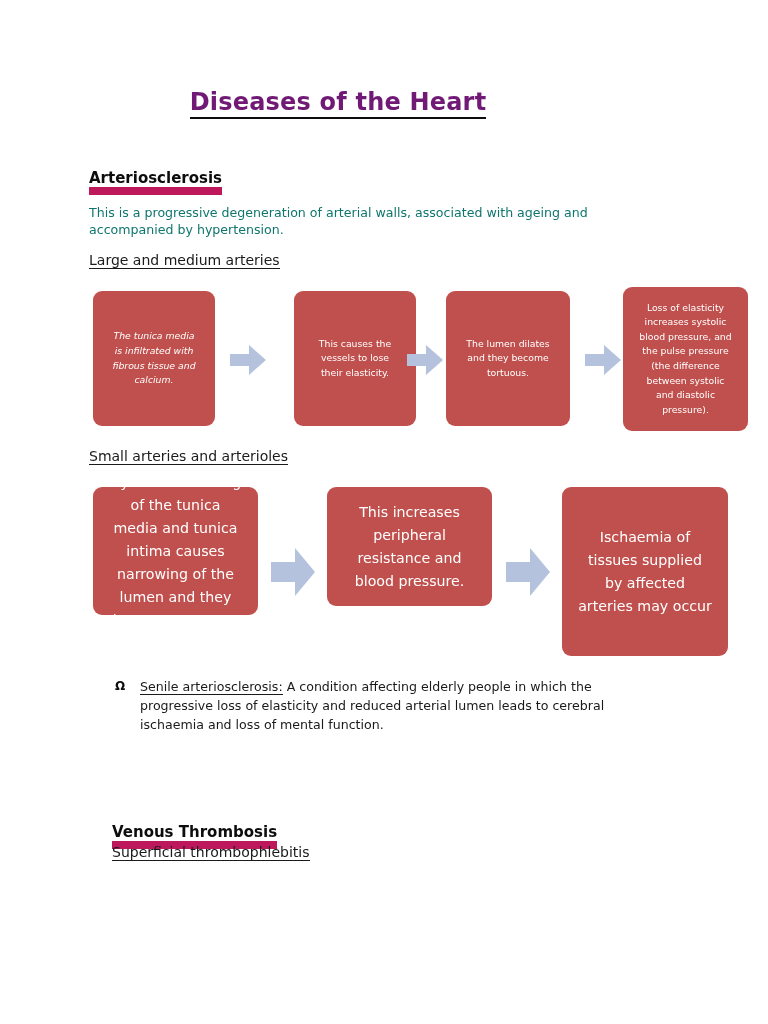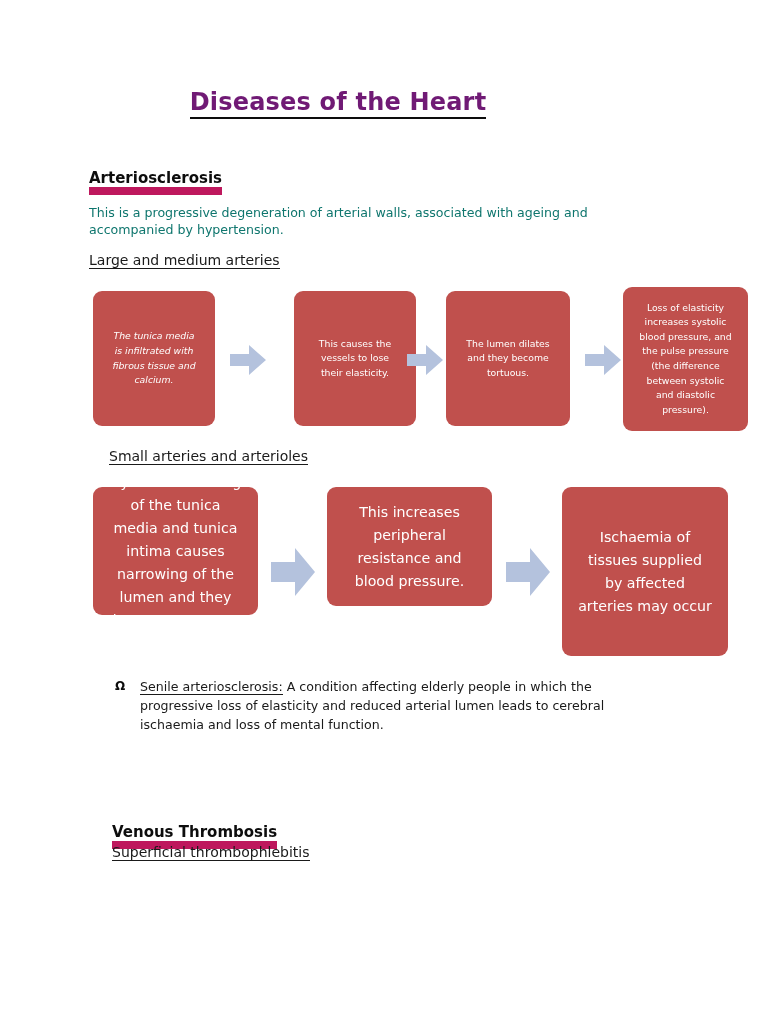--- a/index.html
+++ b/index.html
@@ -175,21 +175,21 @@
       <svg width="36" height="30" viewBox="0 0 36 30" aria-hidden="true">
         <polygon points="0,9 19,9 19,0 36,15 19,30 19,21 0,21" fill="#B4C2DD"></polygon>
       </svg>
     </div>
 
     <div class="flow-box" style="left:623px; top:287px; width:125px; height:144px;">
       <span class="txt">Loss of elasticity increases systolic blood pressure, and the pulse pressure (the difference between systolic and diastolic pressure).</span>
     </div>
   </div>
 
-  <div class="h3" style="top:448px;margin-left:20px;">
+  <div class="h3" style="top:448px;">
     <span>Small arteries and arterioles</span>
   </div>
 
   <div class="row2">
 
     <div class="flow-box" style="left:93px; top:487px; width:165px; height:128px;">
       <span class="txt">Hyaline thickening of the tunica media and tunica intima causes narrowing of the lumen and they become tortuous.</span>
     </div>
 
     <div class="arrow-wrap" style="left:271px; top:548px;">

